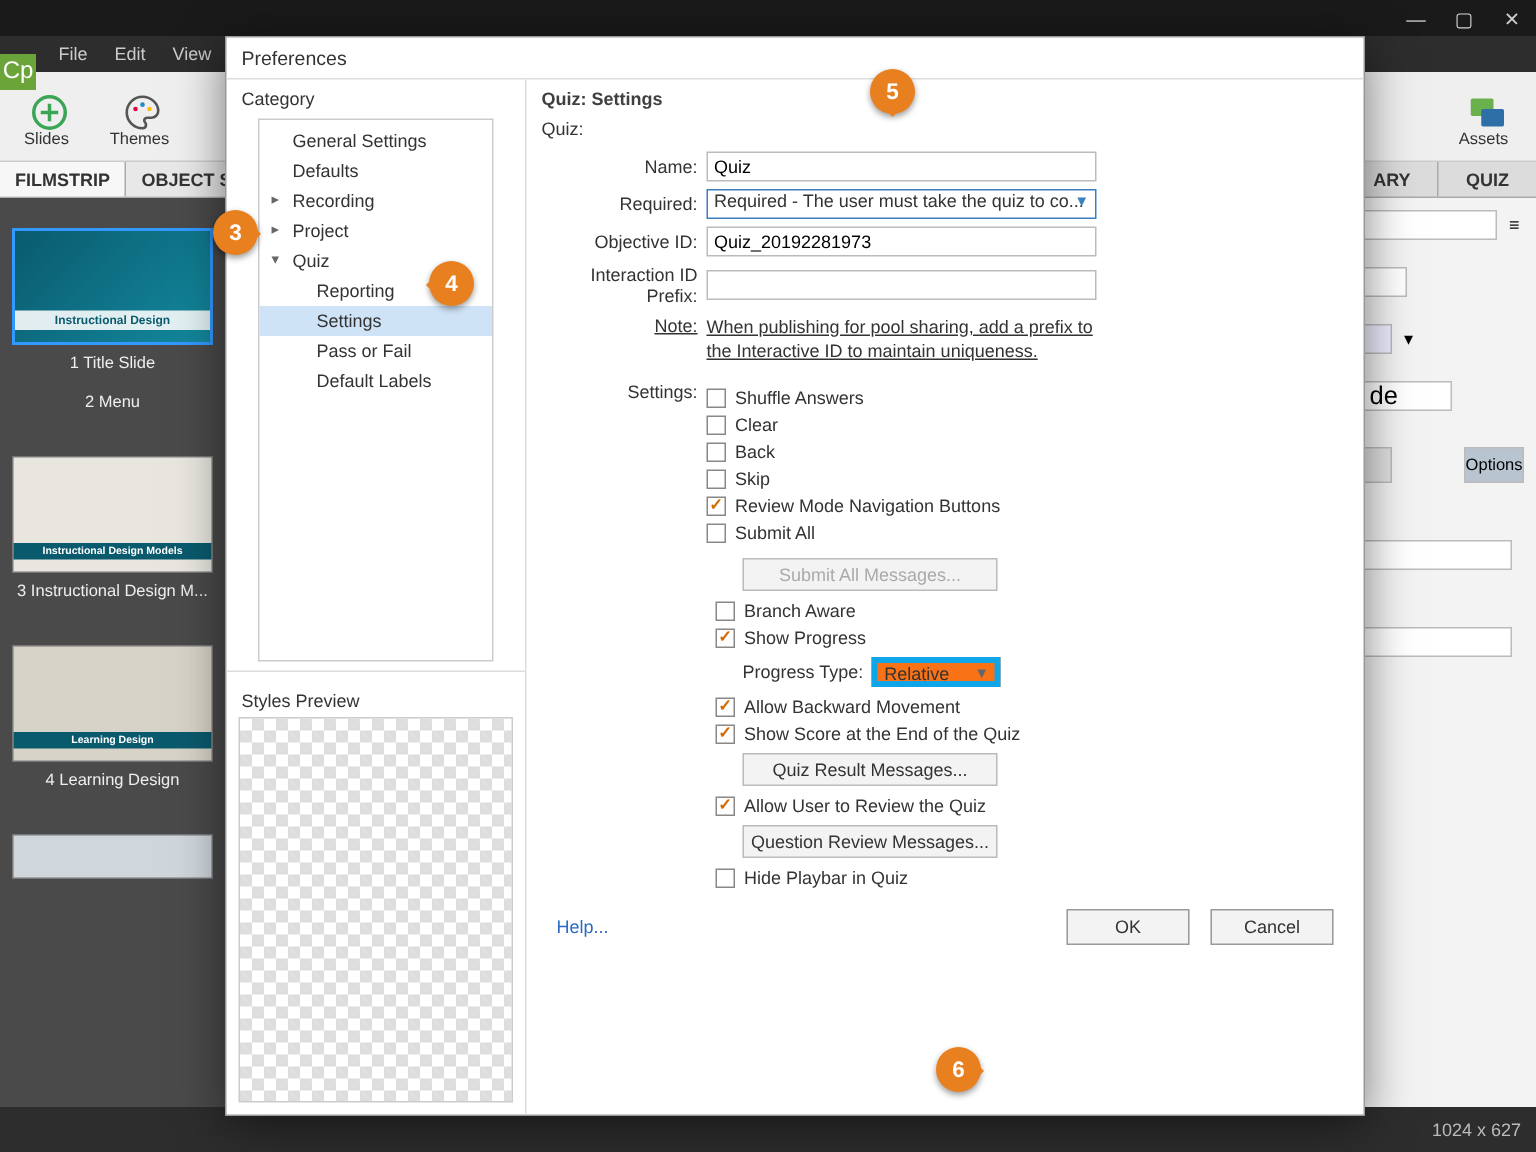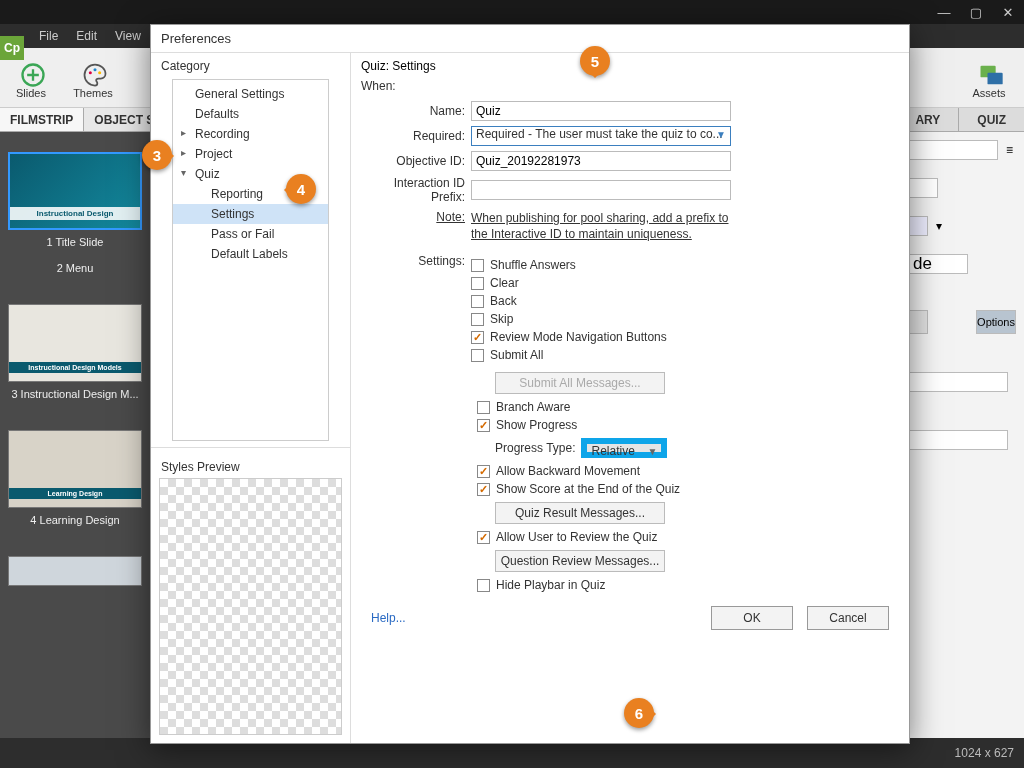--- a/index.html
+++ b/index.html
@@ -5,21 +5,21 @@
   * { box-sizing: border-box; margin: 0; padding: 0; font-family: "Segoe UI", Tahoma, sans-serif; font-size: 12px; }
   body { width: 1024px; height: 768px; background: #333; overflow: hidden; position: relative; }
 
   
   .titlebar { height: 24px; background: #1a1a1a; display: flex; justify-content: flex-end; }
   .win-btns { display: flex; }
   .win-btn { width: 32px; height: 24px; color: #ccc; display:flex; align-items:center; justify-content:center; font-family: Arial; font-size:13px; }
 
   
   .menubar { height: 24px; background: #2d2d2d; display:flex; align-items:center; color:#ccc; }
-  .cp-logo { width:24px; height:24px; background:#6ba539; color:#fff; font-weight:bold; font-size:12px; display:flex; align-items:center; justify-content:center; margin-right:6px;margin-top:24px;}
+  .cp-logo { width:24px; height:24px; background:#6ba539; color:#fff; font-weight:normal; font-size:16px; display:flex; align-items:center; justify-content:center; margin-right:6px;margin-top:24px;}
   .menu-item { padding: 0 9px; line-height:24px; cursor:default; }
 
   
   .toolbar { height: 60px; background: #efefef; border-bottom:1px solid #ccc; display:flex; align-items:center; }
   .tool-btn { width:62px; text-align:center; padding-top:4px; }
   .tool-icon { width:24px; height:24px; margin:0 auto 2px; }
   .tool-label { font-size:11px; color:#333; }
   .tool-sides { margin-left:auto; }
   .tool-assets { width:70px; text-align:center; padding-top:4px; }
 
@@ -42,21 +42,21 @@
   .thumb-caption { color:#eee; font-size:11px; padding:4px 8px 10px;text-align:center; }
   .thumb-title-band { position:absolute; left:0; right:0; bottom:8px; background:rgba(255,255,255,.88); color:#0a5a6e; font-size:8px; font-weight:bold; padding:2px 4px; text-align:center; }
   .thumb-menu { background:#116a7e; }
   .thumb-desk { background:#e8e6df; }
   .thumb-learn { background:#d8d3c8;}
 
   
   .proppanel { width:125px; background:#f3f3f3; border-left:1px solid #ccc; padding:8px; display:flex; flex-direction:column; gap:18px;}
   .prop-row { display:flex; align-items:center; gap:8px; }
   .prop-select { width:90px; height:20px; border:1px solid #bbb; background:#fff; font-size:11px; }
-  .prop-tabs { display:flex; margin-top:18px;gap:48px; }
+  .prop-tabs { display:flex; margin-top:6px;gap:48px; }
   .prop-tab { flex:1; background:#e2e2e2; border:1px solid #bbb; text-align:center; line-height:22px; font-size:11px; }
   .prop-tab.active { background:#b8c4d0; }
   .mini-input { height:20px; border:1px solid #bbb; width:60px; background:#fff; font-size:17px; padding-left:4px;}
 
   
   .canvas-area { flex:1; background:#5a5a5a; }
 
   
   .statusbar { position:absolute; left:0; right:0; bottom:0; height:30px; background:#2d2d2d; color:#bbb; font-size:11px; display:flex; align-items:center; justify-content:flex-end; padding-right:10px;}
 
@@ -81,35 +81,35 @@
       linear-gradient(45deg,#ddd 25%,transparent 25%),
       linear-gradient(-45deg,#ddd 25%,transparent 25%),
       linear-gradient(45deg,transparent 75%,#ddd 75%),
       linear-gradient(-45deg,transparent 75%,#ddd 75%);
     background-size:16px 16px;
     background-position:0 0,0 8px,8px -8px,-8px 0;
     border:1px solid #ccc;}
 
   
   .settings-col { flex:1; padding:6px 10px; color:#333; }
-  .panel-header { color:#000000; font-weight:normal; margin-bottom:6px; }
+  .panel-header { color:#404040; font-weight:bold; margin-bottom:6px; }
   .form-row { display:flex; align-items:center; margin:5px 0; }
   .form-label { width:110px; text-align:right; padding-right:6px; }
   .txt-input { width:260px; height:20px; border:1px solid #bbb; padding:0 4px; font-size:12px; background:#fff; }
   .sel-input { width:260px; height:20px; border:1px solid #3b7fbf; background:#fff; font-size:12px; padding-left:4px; position:relative; }
   .sel-input::after { content:"▼"; position:absolute; right:4px; top:2px; font-size:10px; color:#3b7fbf; }
   .note-row { display:flex; margin:6px 0 12px;text-decoration:underline; }
   .note-text { width:260px; color:#333; line-height:1.35;}
   .settings-label { width:110px; text-align:right; padding-right:6px; }
   .chk-row { display:flex; align-items:center; margin:4px 0 4px 116px; gap:6px;}
   .chk { width:13px; height:13px; border:1px solid #888; background:#fff; display:inline-flex; align-items:center; justify-content:center;}
   .chk.checked::after { content:"✓"; color:#d46a00; font-size:11px; line-height:1; font-weight:bold;}
   .mid-btn { margin:6px 0 6px 134px; width:170px; height:22px; border:1px solid #bbb; background:#f3f3f3; font-size:12px; display:flex; align-items:center; justify-content:center; }
   .mid-btn.disabled { color:#aaa; }
-  .inline-select { height:20px; border:6px solid #0ea5e9; background:#e5e5e5; width:86px; padding-left:4px; position:relative; display:inline-block;}
+  .inline-select { height:20px; border:4px solid #0ea5e9; background:#f97316; width:86px; padding-left:4px; position:relative; display:inline-block;}
   .inline-select::after { content:"▼"; position:absolute; right:4px; top:2px; font-size:10px; color:#666;}
   .progress-row { margin:6px 0 6px 134px; display:flex; align-items:center; gap:6px;}
 
   .dlg-footer { display:flex; align-items:center; padding:10px; }
   .help-link { color:#2a6ac3; cursor:pointer; }
   .footer-btns { margin-left:auto; display:flex; gap:14px; }
   .dlg-btn { width:82px; height:24px; border:1px solid #999; background:#f3f3f3; display:flex; align-items:center; justify-content:center; }
 
   
   .badge { position:absolute; width:30px; height:30px; border-radius:50%; background:#e98020; color:#fff; font-weight:bold; font-size:15px; display:flex; align-items:center; justify-content:center; box-shadow:0 2px 4px rgba(0,0,0,.4); z-index:50;}
@@ -262,21 +262,21 @@
           <div class="tree-sub selected">Settings</div>
           <div class="tree-sub">Pass or Fail</div>
           <div class="tree-sub">Default Labels</div>
         </div>
         <div class="styles-header">Styles Preview</div>
         <div class="styles-preview"></div>
       </div>
 
       <div class="settings-col">
         <div class="panel-header">Quiz: Settings</div>
-        <div style="margin-bottom:8px;">When:</div>
+        <div style="margin-bottom:8px;">Quiz:</div>
 
         <div class="form-row">
           <div class="form-label">Name:</div>
           <input class="txt-input" value="Quiz" style="">
         </div>
         <div class="form-row">
           <div class="form-label">Required:</div>
           <div class="sel-input">Required - The user must take the quiz to  co...</div>
         </div>
         <div class="form-row">

